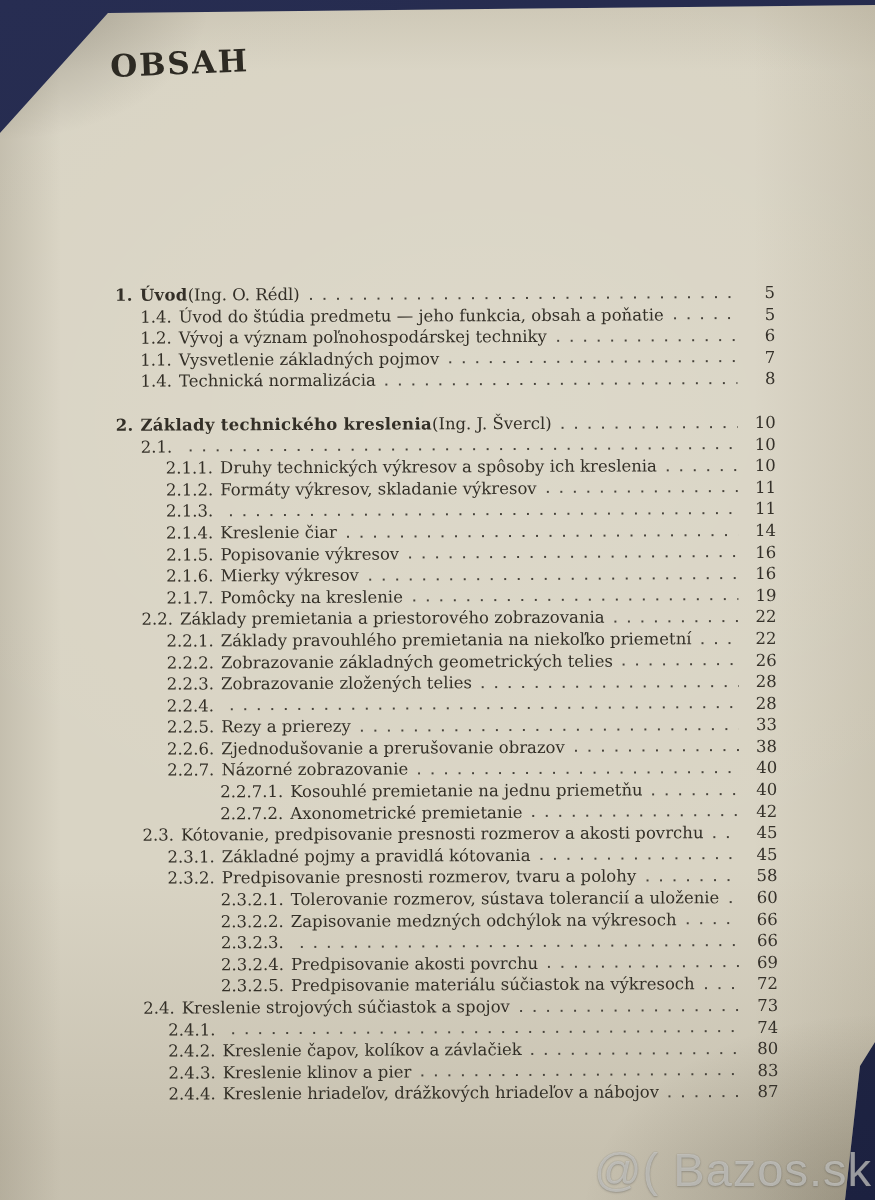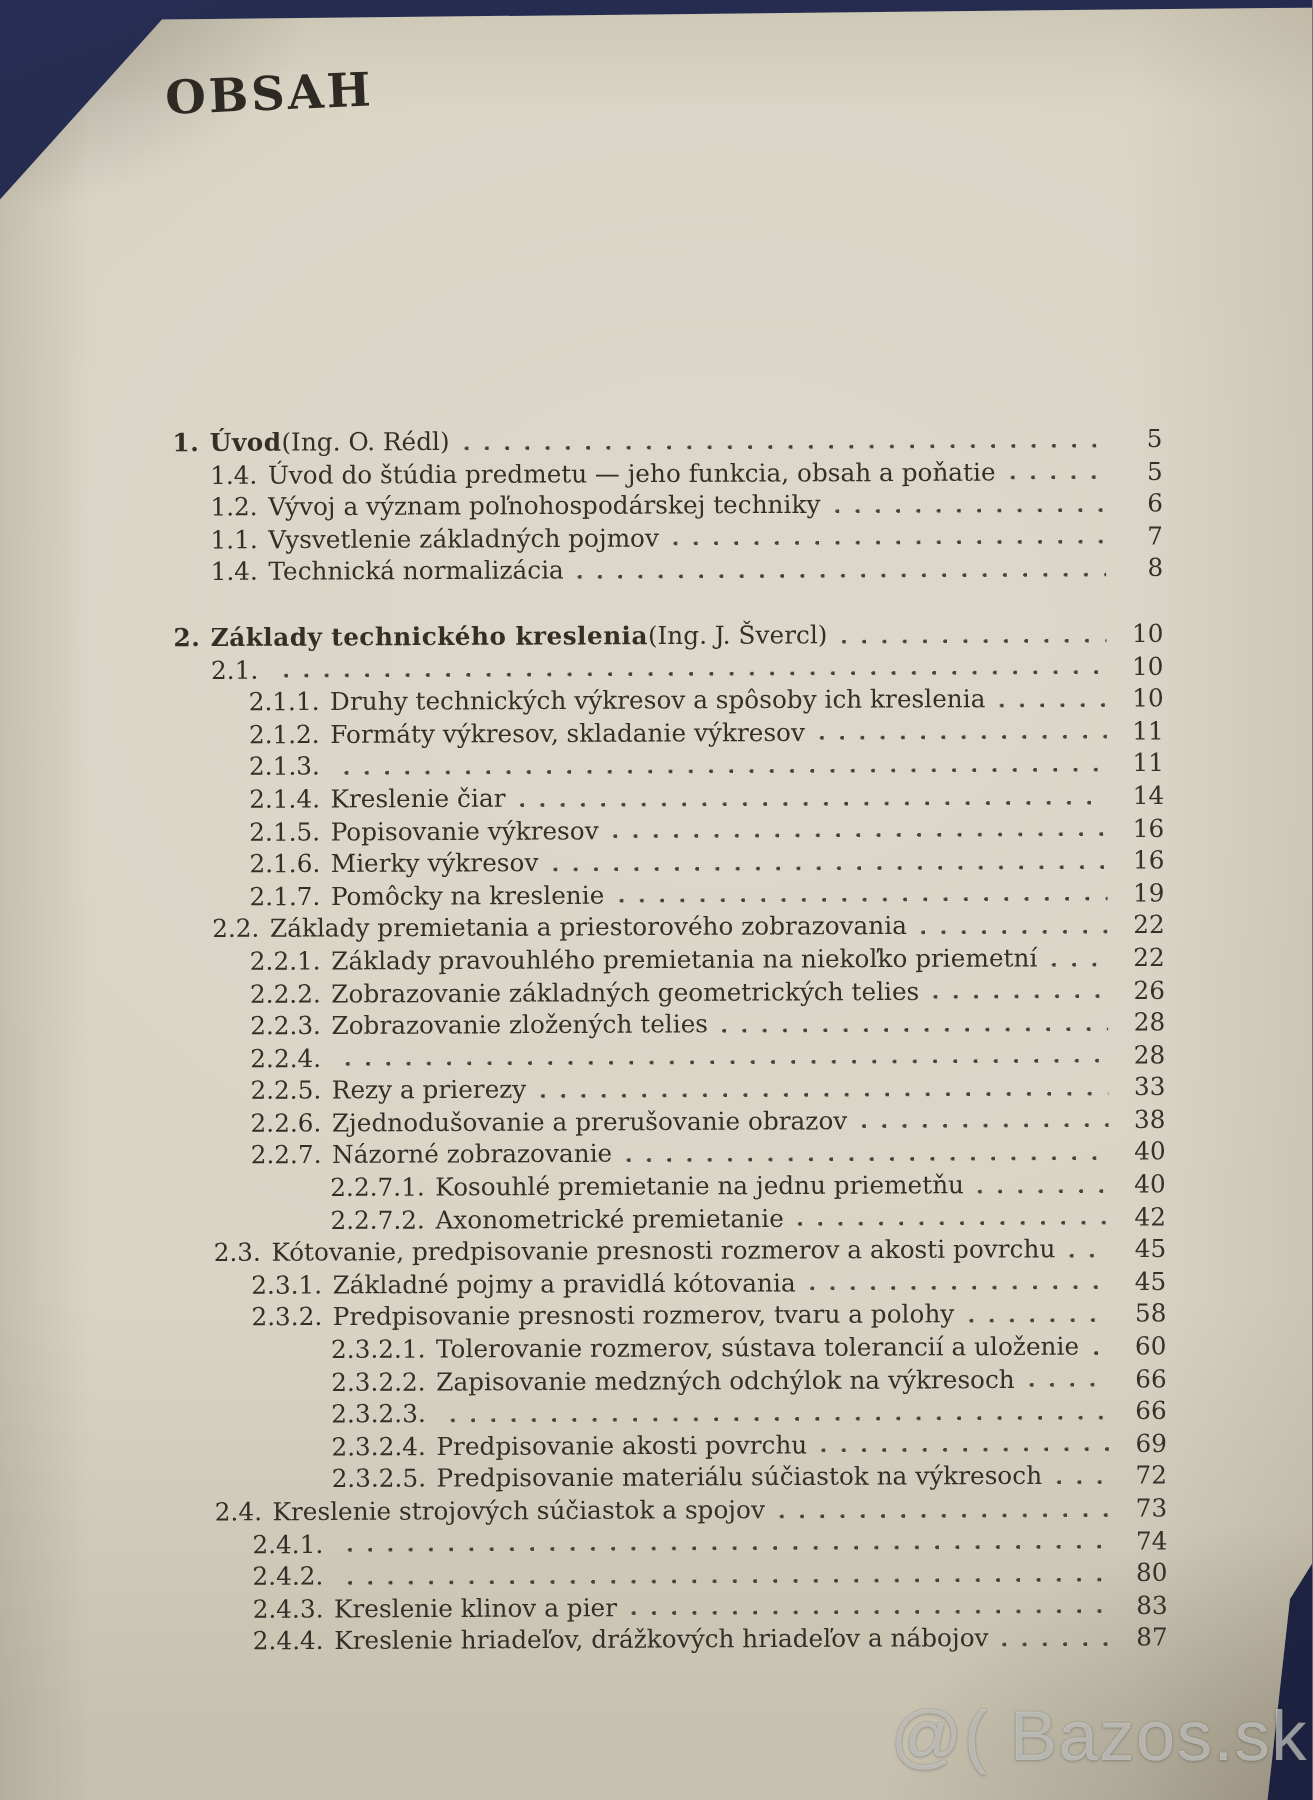--- a/index.html
+++ b/index.html
@@ -47,21 +47,21 @@
   .row .no{margin-right:7px;}
   .row.chapter .no,.row.chapter .lbl{font-weight:bold;letter-spacing:.3px;}
   .row .dots{
     flex:1;align-self:flex-end;height:6px;min-width:14px;
     margin:0 4px 4px 9px;
     background-image:radial-gradient(circle at 2px 3px,#46423a 1.25px,rgba(0,0,0,0) 1.4px);
     background-size:13.5px 6px;background-repeat:repeat-x;
   }
   .row .pg{width:34px;text-align:right;color:#35312a;}
   .watermark{
-    position:absolute;right:3px;bottom:16px;
+    position:absolute;right:3px;bottom:3px;
     font-family:"Liberation Sans","DejaVu Sans",sans-serif;
     font-size:47px;font-weight:400;letter-spacing:1px;
     color:rgba(238,238,235,.55);
     text-shadow:0 0 1px rgba(70,70,70,.45), 0 1px 2px rgba(50,50,50,.25);
   }
 </style>
 </head>
 <body>
 
 <div class="backdrop"></div>
@@ -272,20 +272,21 @@
         <span class="dots"></span>
         <span class="pg">73</span>
       </div>
       <div class="row lvl2">
         <span class="no">2.4.1.</span>
         <span class="dots"></span>
         <span class="pg">74</span>
       </div>
       <div class="row lvl2">
         <span class="no">2.4.2.</span>
+        <span class="lbl">Kreslenie čapov, kolíkov a závlačiek</span>
         <span class="dots"></span>
         <span class="pg">80</span>
       </div>
       <div class="row lvl2">
         <span class="no">2.4.3.</span>
         <span class="lbl">Kreslenie klinov a pier</span>
         <span class="dots"></span>
         <span class="pg">83</span>
       </div>
       <div class="row lvl2">

